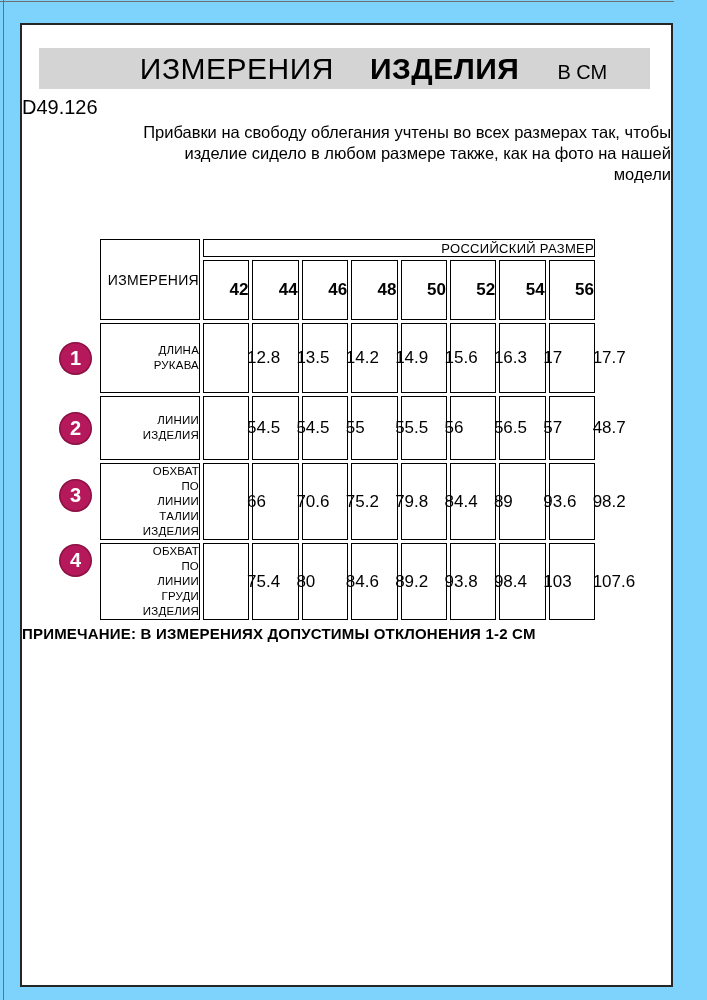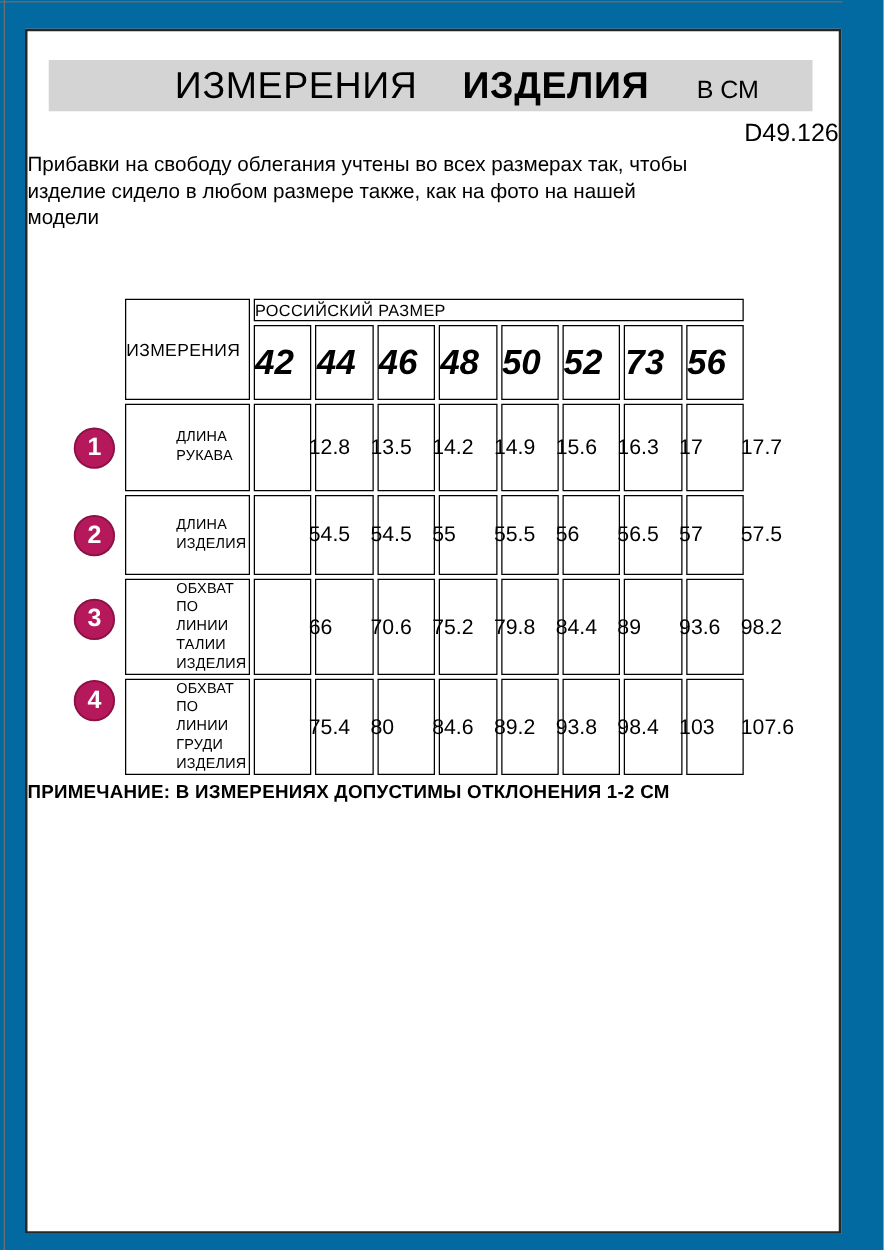--- a/index.html
+++ b/index.html
@@ -1,53 +1,53 @@
 <!DOCTYPE html>
 <html><head>
 <meta charset="utf-8">
 <style>
   html,body { margin:0; padding:0; background:#ffffff; }
   .page {
-    position:relative; width:707px; height:1000px; background:#0369a1;
+    position:relative; width:707px; height:1000px; background:#7dd3fc;
     font-family:"Liberation Sans", sans-serif; color:#000; overflow:hidden;
   }
   .edge-top { position:absolute; left:0; top:1px; width:674px; height:0; border-top:1.5px solid #6f6f6f; }
   .edge-left { position:absolute; left:3px; top:0; height:1000px; width:0; border-left:1.5px solid #6f6f6f; }
   .frame {
     position:absolute; left:20px; top:23px; width:649px; height:960px;
     border:2px solid #262626; background:#fff;
   }
   .title-bar {
     position:absolute; left:17px; top:23px; width:611px; height:41px;
     background:#d4d4d4; display:flex; align-items:baseline; justify-content:center;
     padding-left:58px; box-sizing:border-box;
   }
   .title-main { font-size:30px; font-weight:400; letter-spacing:0.5px; line-height:41px; }
   .title-bold { font-size:30px; font-weight:700; letter-spacing:0.5px; margin-left:36px; }
   .title-unit { font-size:20px; font-weight:400; margin-left:38px; }
   .model-code {
-    position:absolute; left:0; top:71px; width:100%; text-align:right;
+    position:absolute; left:0; top:71px; width:100%; text-align:left;
     font-size:20px; font-weight:400;
   }
   .description {
-    position:absolute; left:0; top:97px; width:100%; text-align:left;
+    position:absolute; left:0; top:97px; width:100%; text-align:right;
     font-size:16.5px; line-height:21px; white-space:pre-line;
   }
   .size-table {
     position:absolute; left:75px; top:211px; width:501px;
     border-collapse:separate; border-spacing:3px; table-layout:fixed;
   }
   .size-table td, .size-table th {
-    border:1px solid #000; background:#fff; text-align:left; vertical-align:middle;
+    border:1px solid #000; background:#fff; text-align:right; vertical-align:middle;
     padding:0; font-weight:400;margin-top:40px;
   }
   .col-label { width:100px; }
   th.measure-head { font-size:14px; letter-spacing:0.3px; }
   th.rus-size { height:16px; font-size:13px; letter-spacing:0.3px; }
-  th.size-num { height:58px; font-size:28px; font-weight:700;font-style:italic; }
+  th.size-num { height:58px; font-size:17px; font-weight:700; }
   td.row-label { font-size:11.5px; line-height:15px; white-space:pre-line; letter-spacing:0.2px;padding-left:40px; }
   tr.r1 td { height:68px; }
   tr.r2 td { height:62px; }
   tr.r3 td { height:62px; }
   tr.r4 td { height:56px; }
   td.val { font-size:17px;padding-left:43px; }
   .badge {
     position:absolute; left:37px; width:33px; height:33px; border-radius:50%;
     display:flex; align-items:center; justify-content:center;
     color:#fff; font-size:20px; font-weight:700;
@@ -100,45 +100,45 @@
         <th class="measure-head" rowspan="2">ИЗМЕРЕНИЯ</th>
         <th class="rus-size" colspan="8">РОССИЙСКИЙ РАЗМЕР</th>
       </tr>
       <tr>
         <th class="size-num">42</th>
         <th class="size-num">44</th>
         <th class="size-num">46</th>
         <th class="size-num">48</th>
         <th class="size-num">50</th>
         <th class="size-num">52</th>
-        <th class="size-num">73</th>
+        <th class="size-num">54</th>
         <th class="size-num">56</th>
       </tr>
       <tr class="r1">
         <td class="row-label">ДЛИНА РУКАВА</td>
         <td class="val">12.8</td>
         <td class="val">13.5</td>
         <td class="val">14.2</td>
         <td class="val">14.9</td>
         <td class="val">15.6</td>
         <td class="val">16.3</td>
         <td class="val">17</td>
         <td class="val">17.7</td>
       </tr>
       <tr class="r2">
-        <td class="row-label">ДЛИНА
+        <td class="row-label">ЛИНИИ
 ИЗДЕЛИЯ</td>
         <td class="val">54.5</td>
         <td class="val">54.5</td>
         <td class="val">55</td>
         <td class="val">55.5</td>
         <td class="val">56</td>
         <td class="val">56.5</td>
         <td class="val">57</td>
-        <td class="val">57.5</td>
+        <td class="val">48.7</td>
       </tr>
       <tr class="r3">
         <td class="row-label">ОБХВАТ ПО
 ЛИНИИ ТАЛИИ
 ИЗДЕЛИЯ</td>
         <td class="val">66</td>
         <td class="val">70.6</td>
         <td class="val">75.2</td>
         <td class="val">79.8</td>
         <td class="val">84.4</td>

